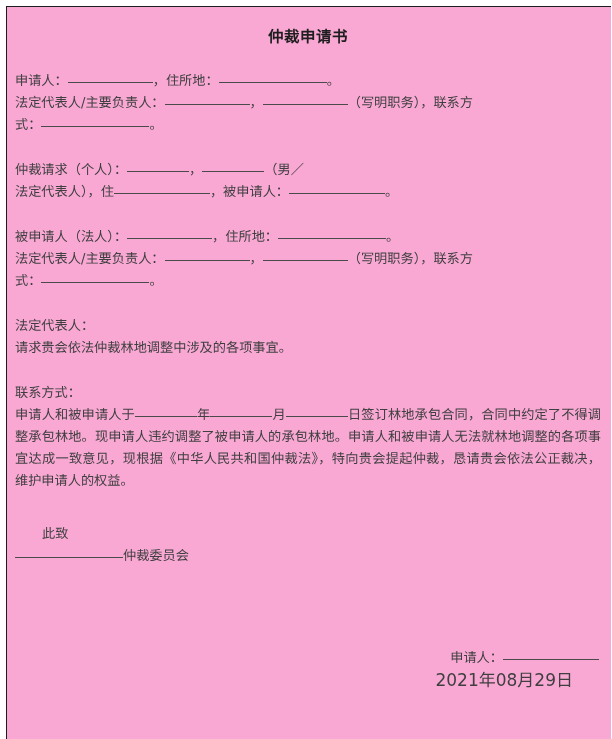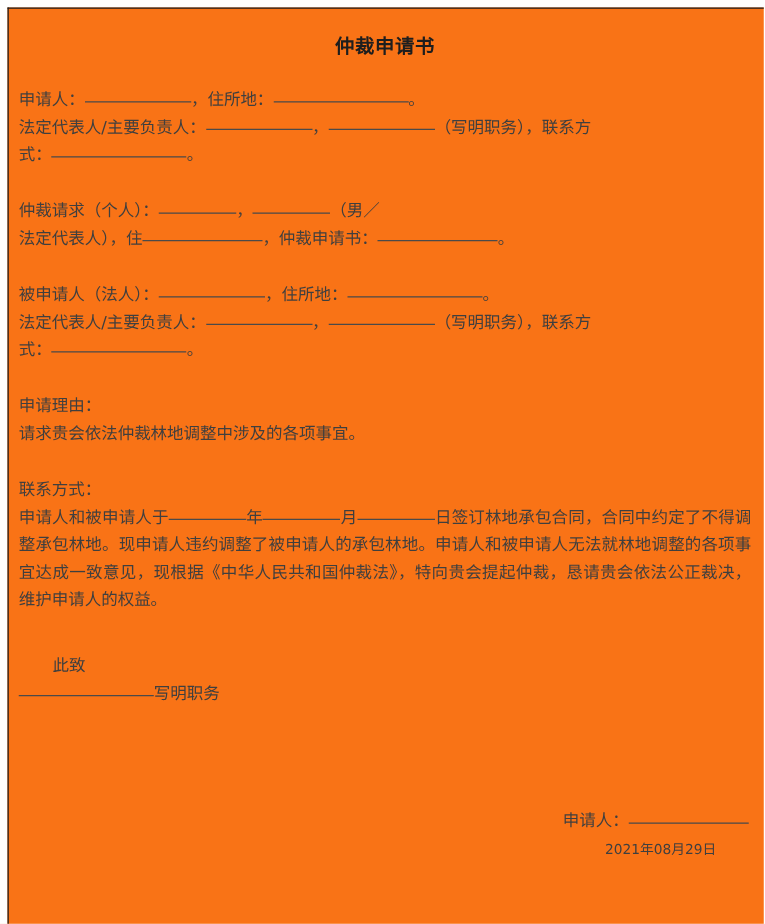--- a/index.html
+++ b/index.html
@@ -18,21 +18,21 @@
 
   .doc-frame {
     position: absolute;
     left: 6px;
     top: 6px;
     width: 605px;
     height: 733px;
     border-left: 1.5px solid #1c1c1c;
     border-top: 1.5px solid #1c1c1c;
     box-sizing: border-box;
-    background: #f97316;
+    background: #f9a8d4;
   }
 
   .doc-body {
     padding: 0 10px 0 8px;
   }
 
   .doc-title {
     text-align: center;
     font-size: 15.5px;
     font-weight: bold;
@@ -62,21 +62,21 @@
     text-align: right;
     padding-right: 2px;
   }
   .sig-line {
     font-size: 13.2px;
     line-height: 22px;
     color: #3f3f3f;
     white-space: nowrap;
   }
   .date-line {
-    font-size: 11px;
+    font-size: 17px;
     line-height: 22px;
     color: #3f3f3f;
     white-space: nowrap;
     padding-right: 26px;
   }
 
   
   .blank {
     display: inline-block;
     border-bottom: 1px solid #4a4a4a;
@@ -108,52 +108,52 @@
 
       <p class="para"><span>式：</span><span class="blank b-xxl"></span><span>。</span></p>
     </div>
 
     <div class="gap-lg"></div>
 
     <div>
       <p class="para"><span>仲裁请求（个人）：</span><span class="blank b-md"></span><span>，</span><span class="blank b-md"></span><span>（男／</span></p>
 
 
-      <p class="para"><span>法定代表人），住</span><span class="blank b-xl"></span><span>，仲裁申请书：</span><span class="blank b-xl"></span><span>。</span></p>
+      <p class="para"><span>法定代表人），住</span><span class="blank b-xl"></span><span>，被申请人：</span><span class="blank b-xl"></span><span>。</span></p>
     </div>
 
     <div class="gap-lg"></div>
 
     <div>
       <p class="para"><span>被申请人（法人）：</span><span class="blank b-lg"></span><span>，住所地：</span><span class="blank b-xxl"></span><span>。</span></p>
 
       <p class="para"><span>法定代表人/主要负责人：</span><span class="blank b-lg"></span><span>，</span><span class="blank b-lg"></span><span>（写明职务），联系方</span></p>
 
       <p class="para"><span>式：</span><span class="blank b-xxl"></span><span>。</span></p>
     </div>
 
     <div class="gap-lg"></div>
 
     <div>
-      <p class="para">申请理由：</p>
+      <p class="para">法定代表人：</p>
       <p class="para">请求贵会依法仲裁林地调整中涉及的各项事宜。</p>
     </div>
 
     <div class="gap-lg"></div>
 
     <div>
       <p class="para">联系方式：</p>
       <p class="para"><span>申请人和被申请人于</span><span class="blank b-md"></span><span>年</span><span class="blank b-md"></span><span>月</span><span class="blank b-md"></span><span>日签订林地承包合同，合同中约定了不得调整承包林地。现申请人违约调整了被申请人的承包林地。申请人和被申请人无法就林地调整的各项事宜达成一致意见，现根据《中华人民共和国仲裁法》，特向贵会提起仲裁，恳请贵会依法公正裁决，维护申请人的权益。</span></p>
     </div>
 
     <div class="gap-md"></div>
 
     <div>
       <p class="para indent-2">此致</p>
-      <p class="para"><span class="blank b-xxl"></span><span>写明职务</span></p>
+      <p class="para"><span class="blank b-xxl"></span><span>仲裁委员会</span></p>
     </div>
 
     <div class="spacer-bottom"></div>
     <div class="spacer-bottom"></div>
 
     <div class="sig-area">
       <div class="sig-line"><span>申请人：</span><span class="blank b-xl"></span></div>
       <div class="date-line">2021年08月29日</div>
     </div>
 

